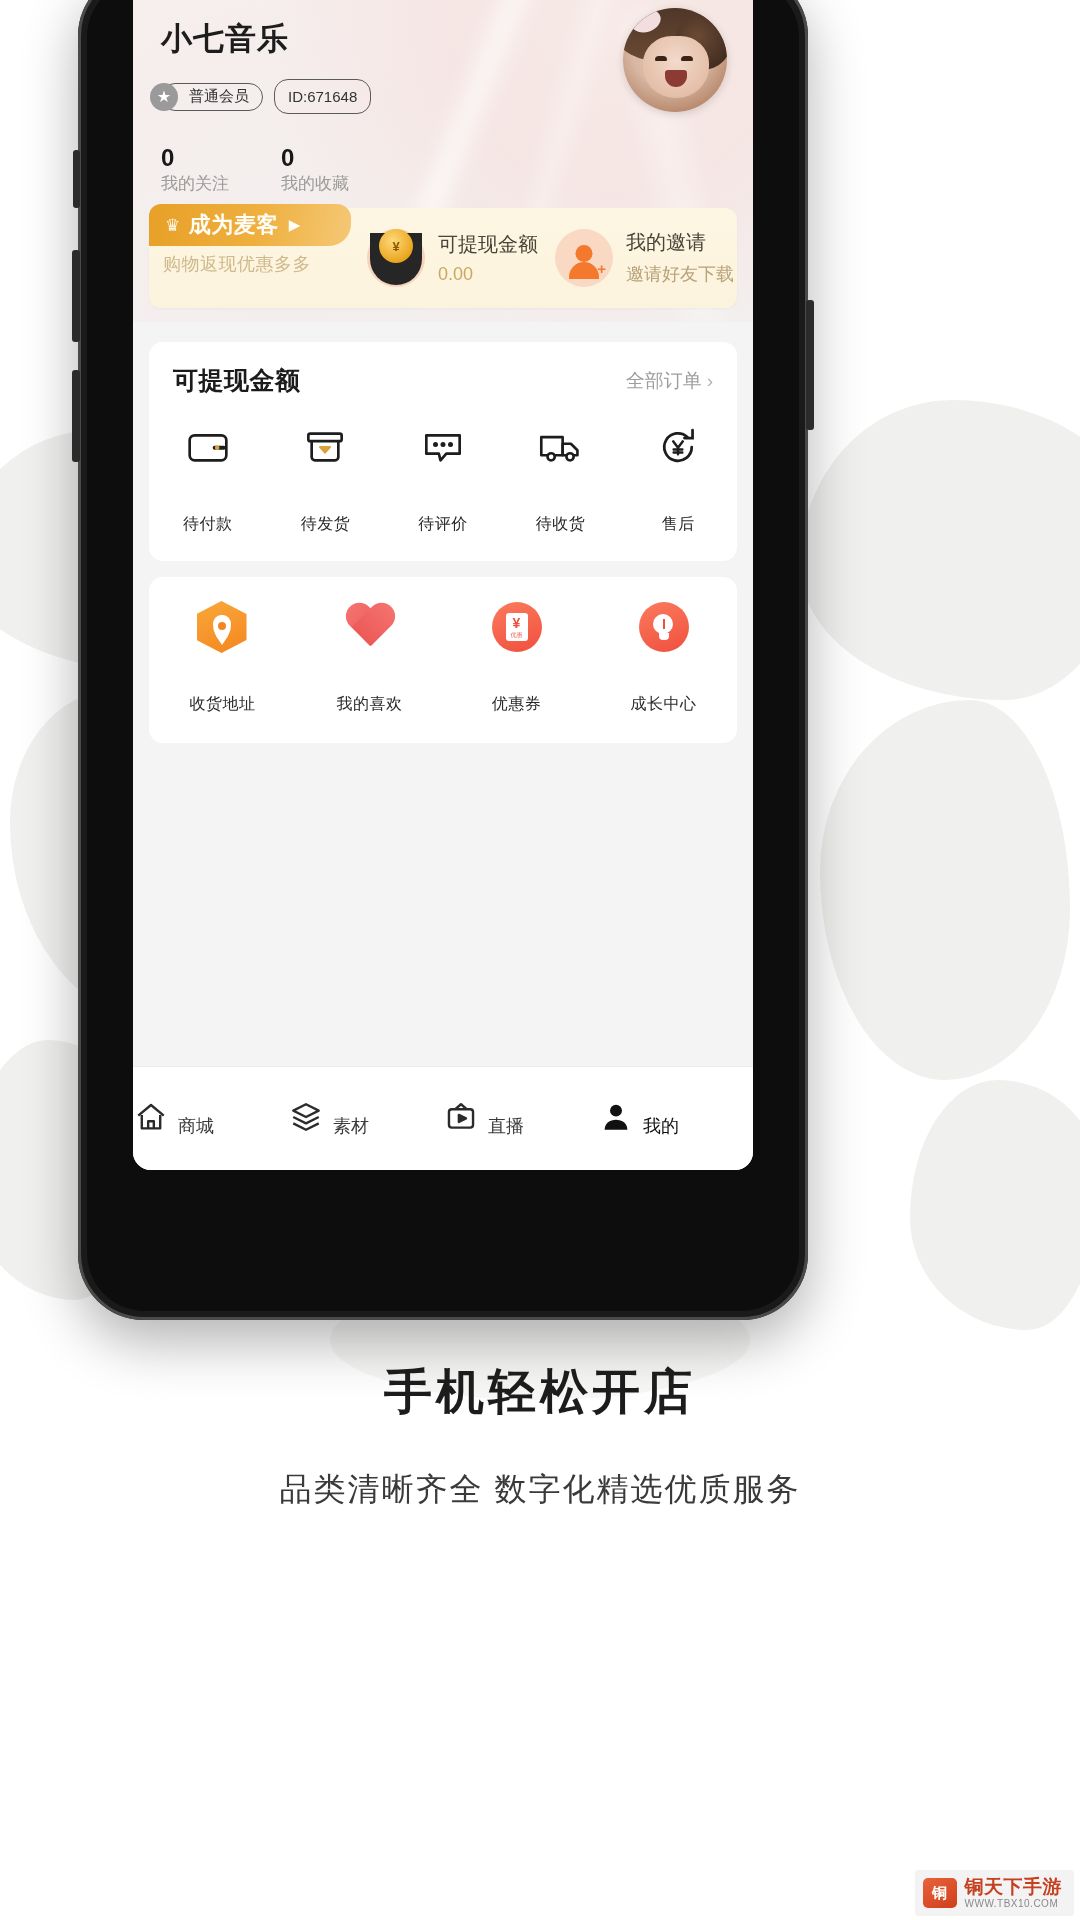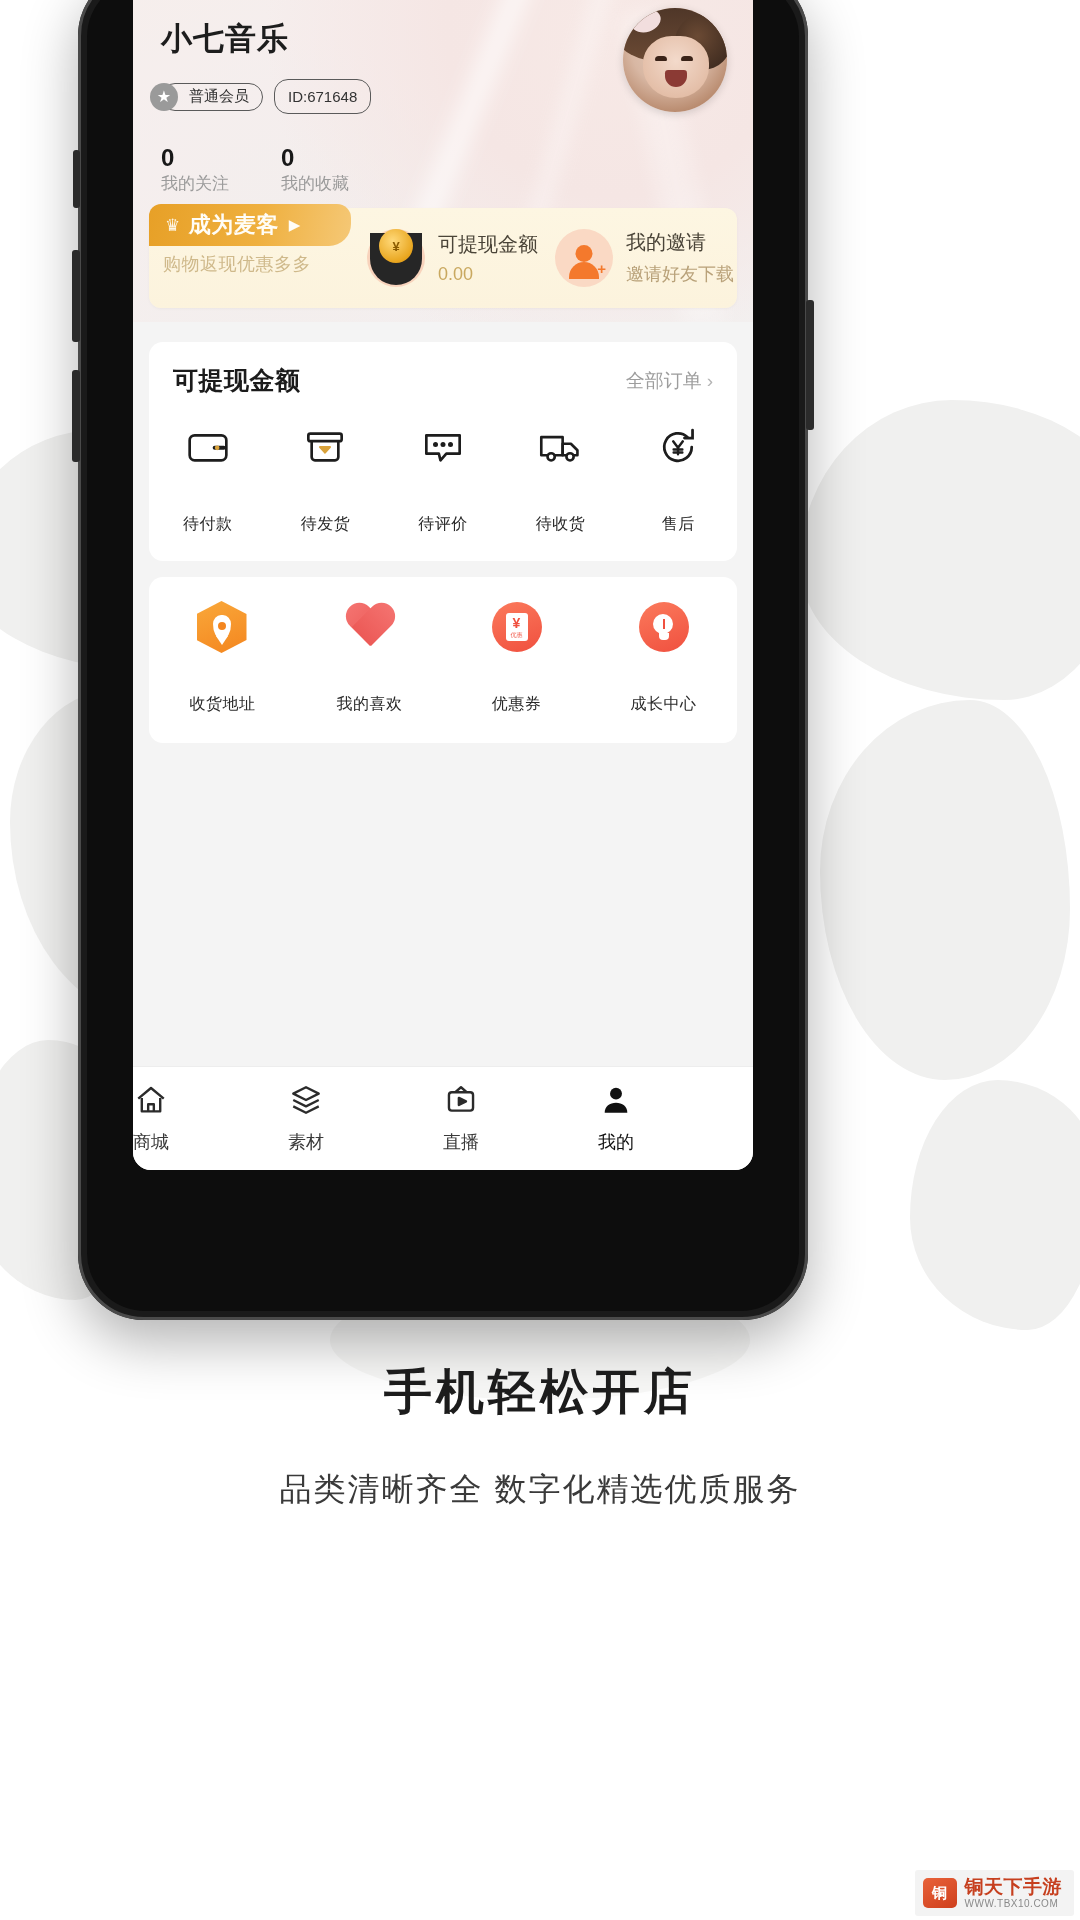--- a/index.html
+++ b/index.html
@@ -293,21 +293,21 @@
   
   .tabbar {
     position: absolute; left: 0; right: 0; bottom: 0;
     height: 104px;
     background: #fff;
     display: flex; align-items: center;
     border-top: 1px solid #ededed;
   }
   .tab {
     flex: 1;
-    display:flex; flex-direction: column; align-items:flex-start; gap: 9px;
+    display:flex; flex-direction: row; align-items:flex-end; gap: 9px;
   }
   .tab .tab-lbl { font-size: 18px; color: #3a3a3a; }
   .tab.active .tab-lbl { color: #111; }
 
   
   .footer {
     position: absolute; left: 0; right: 0; top: 1360px;
     text-align: center;
   }
   .foot-title {

